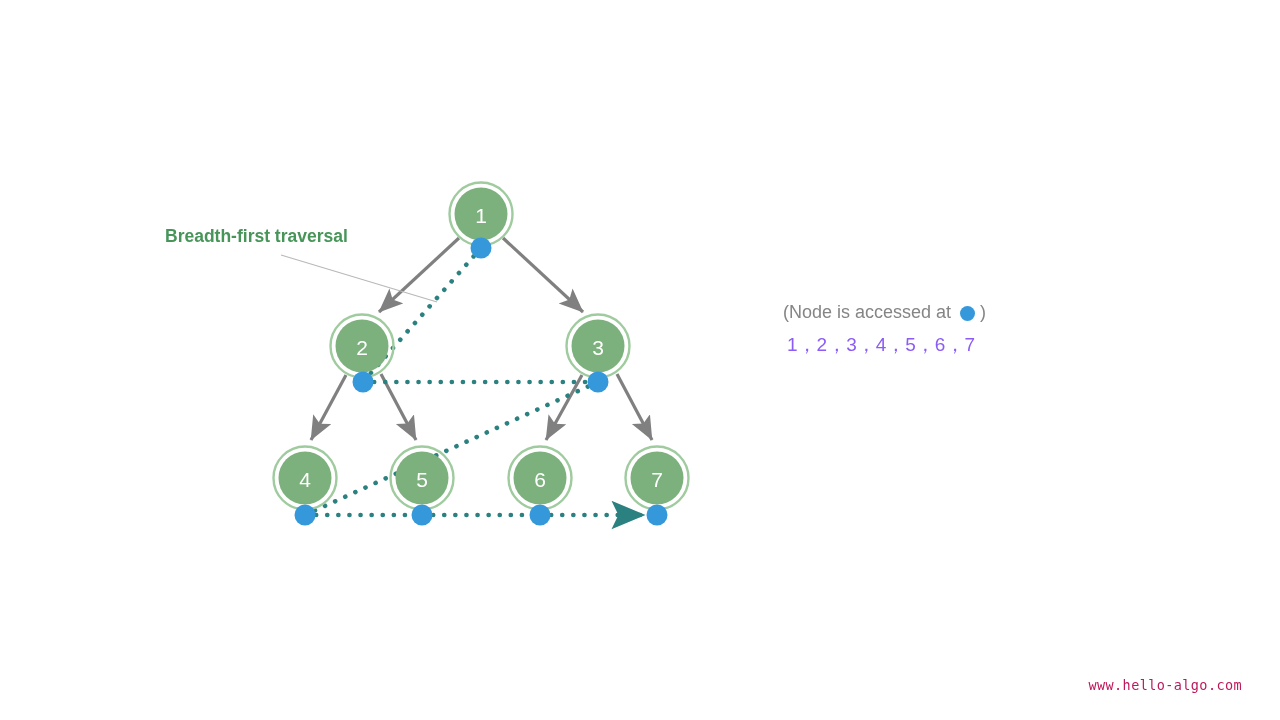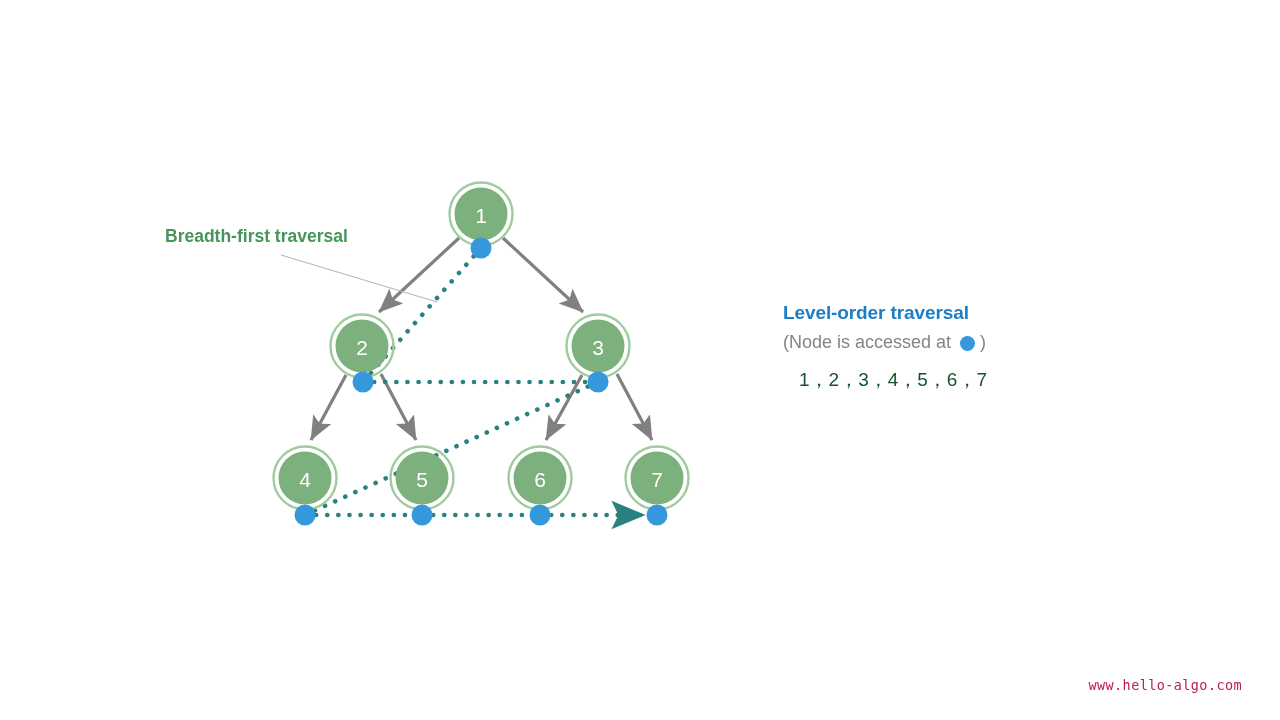--- a/index.html
+++ b/index.html
@@ -68,22 +68,22 @@
     width: 15px;
     height: 15px;
     border-radius: 50%;
     background: #3498db;
     margin: 0 5px 0 4px;
     position: relative;
     top: 1px;
   }
   .legend-sequence {
     font-size: 19px;
-    color: #14532d;
-    margin: 16px;
+    color: #8b5cf6;
+    margin: 4px;
     line-height: 1.15;
     white-space: pre;
   }
 
   
   .watermark {
     position: absolute;
     right: 38px;
     bottom: 27px;
     font-family: "DejaVu Sans Mono", "Liberation Mono", monospace;
@@ -180,18 +180,17 @@
   </g>
 
   <g>
     <line x1="281" y1="255" x2="437" y2="302" stroke="#b8b8b8" stroke-width="1.1"></line>
     <text class="bfs-label" x="165" y="242">Breadth-first traversal</text>
   </g>
 
 </svg>
 
 <div class="legend-panel">
-  <div class="legend-title">Level-order traversal</div>
   <div class="legend-sub"><span>(Node is accessed at </span><span class="legend-dot"></span><span>)</span></div>
   <div class="legend-sequence">1，2，3，4，5，6，7</div>
 </div>
 
 <div class="watermark">www.hello-algo.com</div>
 
 </body></html>

